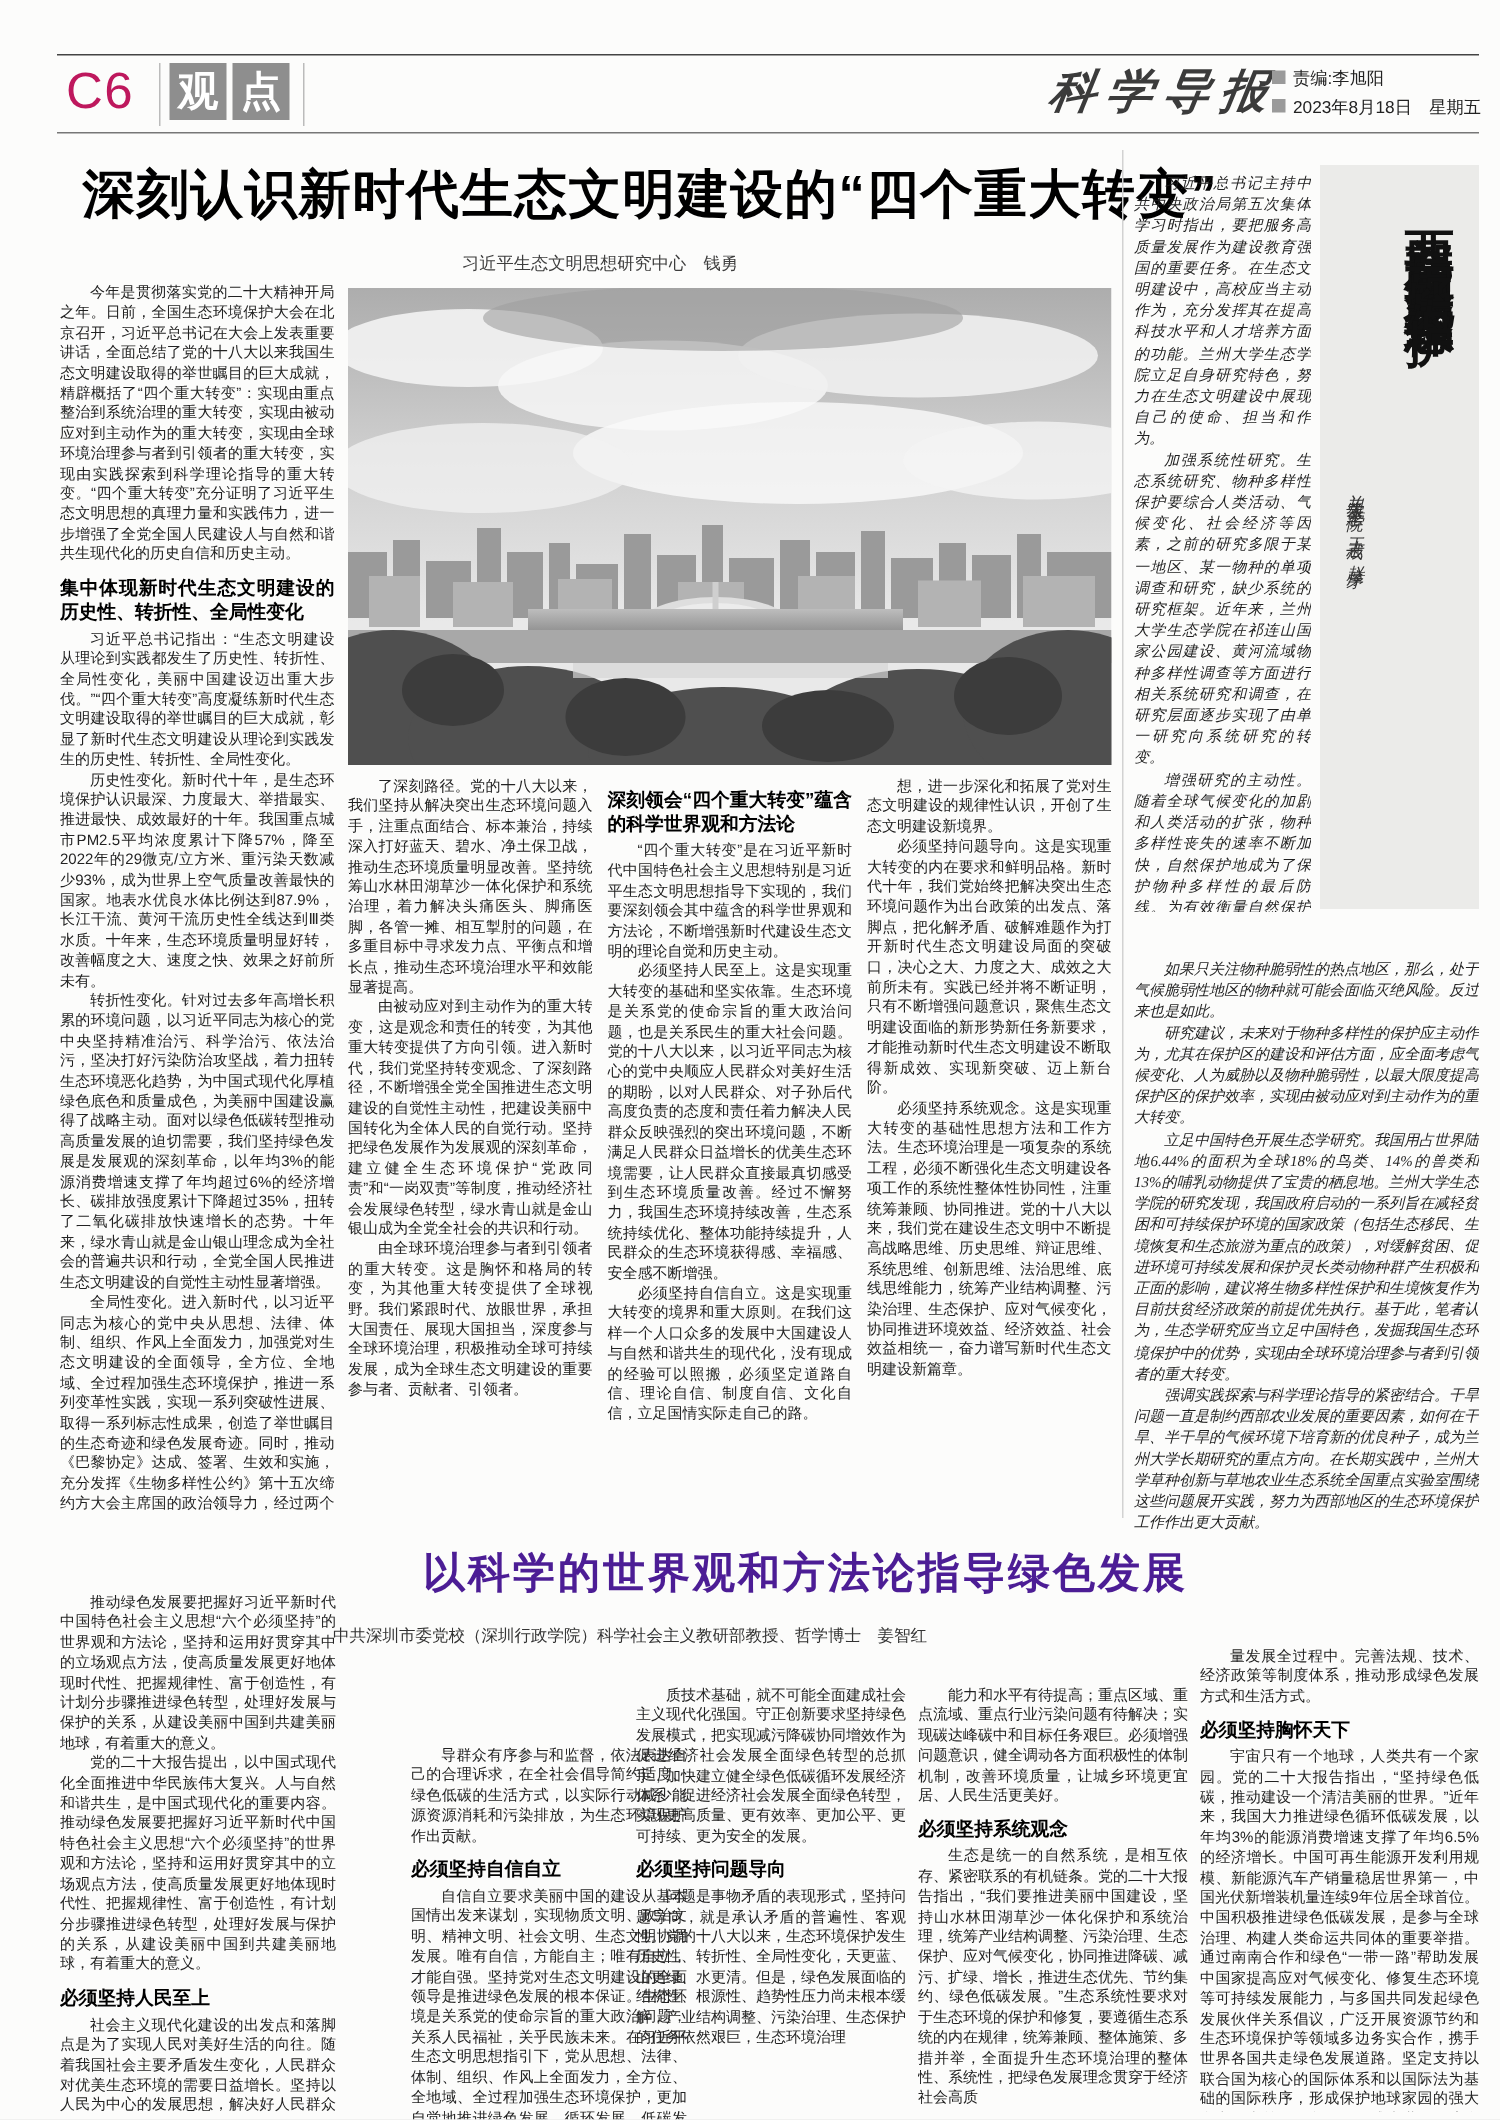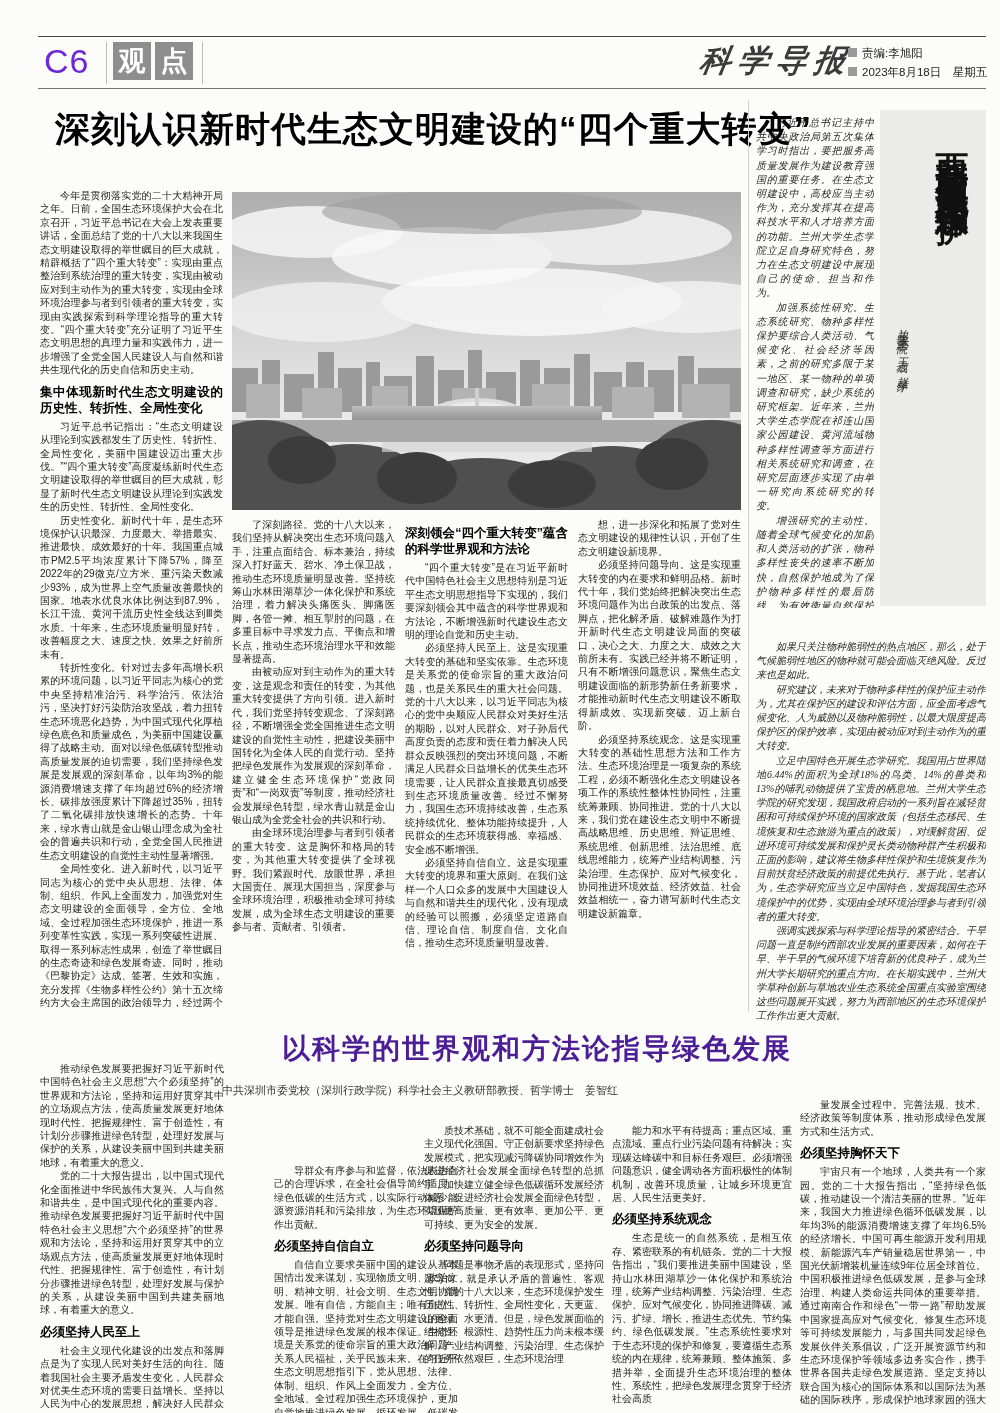--- a/index.html
+++ b/index.html
@@ -3,21 +3,21 @@
 <meta charset="utf-8">
 <style>
   * { margin:0; padding:0; box-sizing:border-box; }
   html,body { background:#e9e9e7; }
   body { font-family:"Liberation Sans","DejaVu Sans",sans-serif; }
   #page { position:relative; width:1000px; height:1413px; margin:0 auto; background:#fcfcfb; overflow:hidden; color:#1a1a1a; }
 
   
   .rule-top { position:absolute; left:38px; right:14px; top:36px; border-top:1.5px solid #444; }
   .rule-bottom { position:absolute; left:38px; right:14px; top:88px; border-top:1px solid #777; }
-  .pageno { position:absolute; left:44px; top:42px; font-size:34px; letter-spacing:1px; color:#6d28d9; }
+  .pageno { position:absolute; left:44px; top:42px; font-size:34px; letter-spacing:1px; color:#be185d; }
   .vdiv { position:absolute; top:42px; width:1px; height:42px; background:#bbb; }
   .badges { position:absolute; left:113px; top:42px; display:flex; gap:4px; }
   .badge { width:38px; height:38px; background:#8e8e8e; color:#fff; font-size:27px; font-weight:700; display:flex; align-items:center; justify-content:center; }
   .masthead { position:absolute; left:700px; top:40px; font-family:"DejaVu Serif","Liberation Serif",serif; font-style:italic; font-weight:700; font-size:31px; color:#3b3b3b; letter-spacing:7px; transform:skewX(-9deg); }
   .hmeta { position:absolute; left:848px; top:44px; font-size:11.5px; color:#222; line-height:19px; white-space:nowrap; }
   .hmeta .sq { display:inline-block; width:9px; height:9px; background:#9a9a9a; margin-right:5px; }
 
   
   .col { position:absolute; overflow:hidden; text-align:justify; }
   .col p.para { font-size:10px; line-height:13.4px; text-indent:2em; color:#222; }
@@ -54,20 +54,21 @@
   </div>
   <div class="vdiv" style="left:202px;"></div>
   <div class="masthead">科学导报</div>
   <div class="hmeta">
     <div><span class="sq"></span><span>责编:李旭阳</span></div>
     <div><span class="sq"></span><span>2023年8月18日　星期五</span></div>
   </div>
   <div class="rule-bottom"></div>
 
   <div class="main-headline">深刻认识新时代生态文明建设的“四个重大转变”</div>
+  <div class="main-byline">习近平生态文明思想研究中心　钱勇</div>
 
   <div class="photo-wrap">
     <svg width="509" height="318" viewBox="0 0 509 318" xmlns="http://www.w3.org/2000/svg">
       <defs>
         <linearGradient id="sky" x1="0" y1="0" x2="0" y2="1">
           <stop offset="0" stop-color="#adadad"></stop>
             <stop offset="0.35" stop-color="#cfcfcf"></stop>
             <stop offset="0.7" stop-color="#e9e9e9"></stop>
         </linearGradient>
         <linearGradient id="ground" x1="0" y1="0" x2="0" y2="1">
@@ -149,21 +150,21 @@
     </div>
   <div class="col" style="left:232px; top:518px; width:163px; height:492px;">
       <p class="para">了深刻路径。党的十八大以来，我们坚持从解决突出生态环境问题入手，注重点面结合、标本兼治，持续深入打好蓝天、碧水、净土保卫战，推动生态环境质量明显改善。坚持统筹山水林田湖草沙一体化保护和系统治理，着力解决头痛医头、脚痛医脚，各管一摊、相互掣肘的问题，在多重目标中寻求发力点、平衡点和增长点，推动生态环境治理水平和效能显著提高。</p>
       <p class="para">由被动应对到主动作为的重大转变，这是观念和责任的转变，为其他重大转变提供了方向引领。进入新时代，我们党坚持转变观念、了深刻路径，不断增强全党全国推进生态文明建设的自觉性主动性，把建设美丽中国转化为全体人民的自觉行动。坚持把绿色发展作为发展观的深刻革命，建立健全生态环境保护“党政同责”和“一岗双责”等制度，推动经济社会发展绿色转型，绿水青山就是金山银山成为全党全社会的共识和行动。</p>
       <p class="para">由全球环境治理参与者到引领者的重大转变。这是胸怀和格局的转变，为其他重大转变提供了全球视野。我们紧跟时代、放眼世界，承担大国责任、展现大国担当，深度参与全球环境治理，积极推动全球可持续发展，成为全球生态文明建设的重要参与者、贡献者、引领者。</p>
     </div>
   <div class="col" style="left:405px; top:518px; width:163px; height:492px;">
       <p class="subhead">深刻领会“四个重大转变”蕴含的科学世界观和方法论</p>
       <p class="para">“四个重大转变”是在习近平新时代中国特色社会主义思想特别是习近平生态文明思想指导下实现的，我们要深刻领会其中蕴含的科学世界观和方法论，不断增强新时代建设生态文明的理论自觉和历史主动。</p>
       <p class="para">必须坚持人民至上。这是实现重大转变的基础和坚实依靠。生态环境是关系党的使命宗旨的重大政治问题，也是关系民生的重大社会问题。党的十八大以来，以习近平同志为核心的党中央顺应人民群众对美好生活的期盼，以对人民群众、对子孙后代高度负责的态度和责任着力解决人民群众反映强烈的突出环境问题，不断满足人民群众日益增长的优美生态环境需要，让人民群众直接最真切感受到生态环境质量改善。经过不懈努力，我国生态环境持续改善，生态系统持续优化、整体功能持续提升，人民群众的生态环境获得感、幸福感、安全感不断增强。</p>
-      <p class="para">必须坚持自信自立。这是实现重大转变的境界和重大原则。在我们这样一个人口众多的发展中大国建设人与自然和谐共生的现代化，没有现成的经验可以照搬，必须坚定道路自信、理论自信、制度自信、文化自信，推动生态环境质量明显改善。</p>
+      <p class="para">必须坚持自信自立。这是实现重大转变的境界和重大原则。在我们这样一个人口众多的发展中大国建设人与自然和谐共生的现代化，没有现成的经验可以照搬，必须坚定道路自信、理论自信、制度自信、文化自信，立足国情实际走自己的路。</p>
     </div>
   <div class="col" style="left:578px; top:518px; width:163px; height:492px;">
       <p class="para">想，进一步深化和拓展了党对生态文明建设的规律性认识，开创了生态文明建设新境界。</p>
       <p class="para">必须坚持问题导向。这是实现重大转变的内在要求和鲜明品格。新时代十年，我们党始终把解决突出生态环境问题作为出台政策的出发点、落脚点，把化解矛盾、破解难题作为打开新时代生态文明建设局面的突破口，决心之大、力度之大、成效之大前所未有。实践已经并将不断证明，只有不断增强问题意识，聚焦生态文明建设面临的新形势新任务新要求，才能推动新时代生态文明建设不断取得新成效、实现新突破、迈上新台阶。</p>
       <p class="para">必须坚持系统观念。这是实现重大转变的基础性思想方法和工作方法。生态环境治理是一项复杂的系统工程，必须不断强化生态文明建设各项工作的系统性整体性协同性，注重统筹兼顾、协同推进。党的十八大以来，我们党在建设生态文明中不断提高战略思维、历史思维、辩证思维、系统思维、创新思维、法治思维、底线思维能力，统筹产业结构调整、污染治理、生态保护、应对气候变化，协同推进环境效益、经济效益、社会效益相统一，奋力谱写新时代生态文明建设新篇章。</p>
     </div>
 
   <div class="sep-v"></div>
 
   <div class="col side-col" style="left:756px; top:116px; width:118px; height:492px;">

